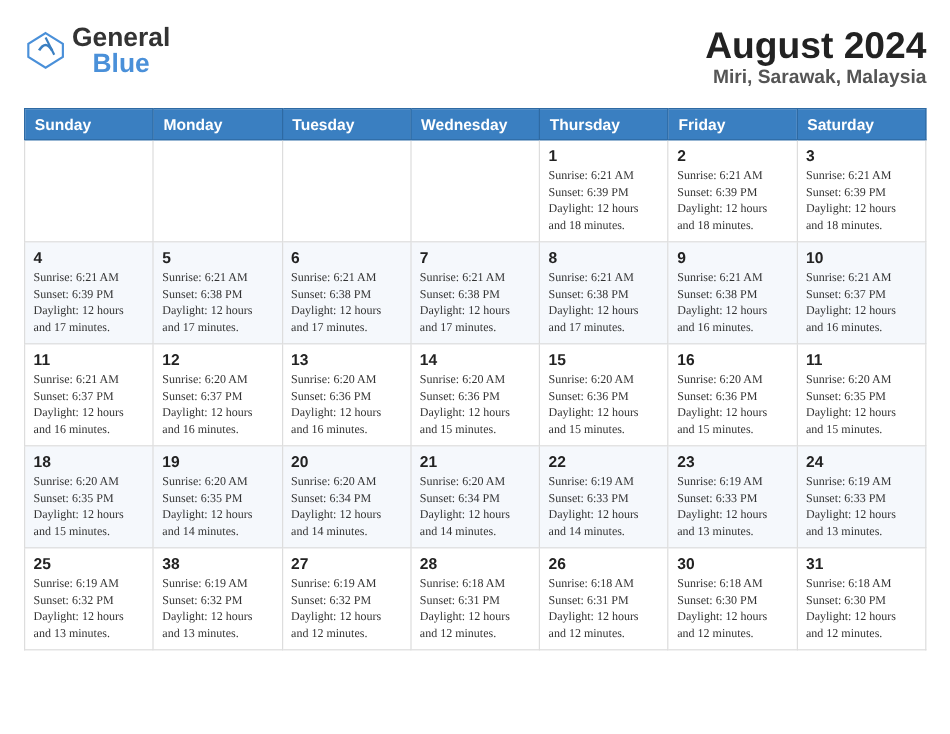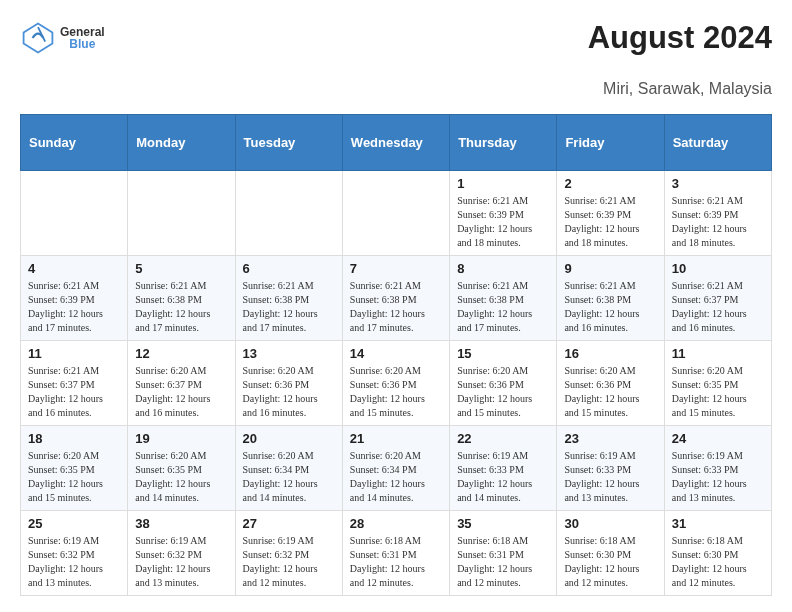--- a/index.html
+++ b/index.html
@@ -17,56 +17,55 @@
       margin-bottom: 16px;
     }
     .logo {
       display: flex;
       align-items: center;
       gap: 4px;
     }
     .logo-text {
       display: flex;
       flex-direction: column;
-      font-size: 12px;
+      font-size: 22px;
       font-weight: bold;
       line-height: 1;
     }
     .logo-text span:first-child { color: #333; }
     .logo-text span:last-child { color: #4a90d9; text-align: center; }
     .logo-icon {
       width: 36px;
       height: 36px;
     }
     .title-block {
       text-align: right;
     }
     .title-block h1 {
       font-size: 31px;
       font-weight: bold;
       color: #222;
       margin-left: 25px;
     }
     .title-block h2 {
       font-size: 16px;
-      font-weight: normal;
+      font-weight: bold;
       color: #555;
-      margin-top: 24px;
     }
     .calendar {
       width: 100%;
       border-collapse: collapse;
       border: 1px solid #ccc;
     }
     .calendar th {
       background: #3a7fc1;
       color: #fff;
       font-size: 13px;
       font-weight: bold;
-      padding: 20px 8px;
+      padding: 5px 8px;
       text-align: left;
       border: 1px solid #2e6aa3;
     }
     .calendar td {
       vertical-align: top;
       padding: 5px 7px;
       border: 1px solid #ddd;
       font-size: 10.5px;
       color: #333;
       background: #fff;
@@ -330,21 +329,21 @@
 and 12 minutes.</div>
         </td>
         <td>
           <span class="day-num">28</span>
           <div class="day-info" style="white-space: pre-line;">Sunrise: 6:18 AM
 Sunset: 6:31 PM
 Daylight: 12 hours
 and 12 minutes.</div>
         </td>
         <td>
-          <span class="day-num">35</span>
+          <span class="day-num">26</span>
           <div class="day-info" style="white-space: pre-line;">Sunrise: 6:18 AM
 Sunset: 6:31 PM
 Daylight: 12 hours
 and 12 minutes.</div>
         </td>
         <td>
           <span class="day-num">30</span>
           <div class="day-info" style="white-space: pre-line;">Sunrise: 6:18 AM
 Sunset: 6:30 PM
 Daylight: 12 hours

